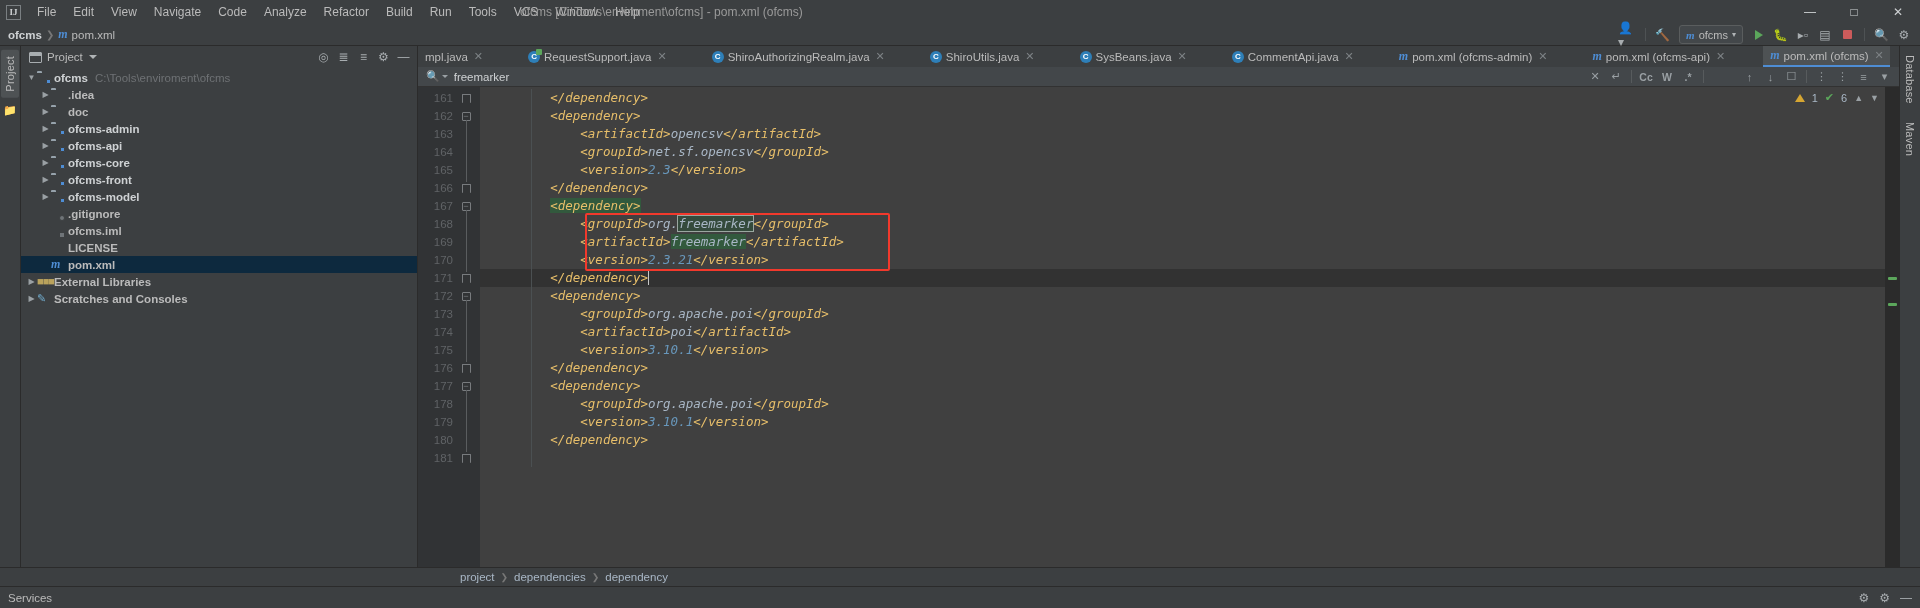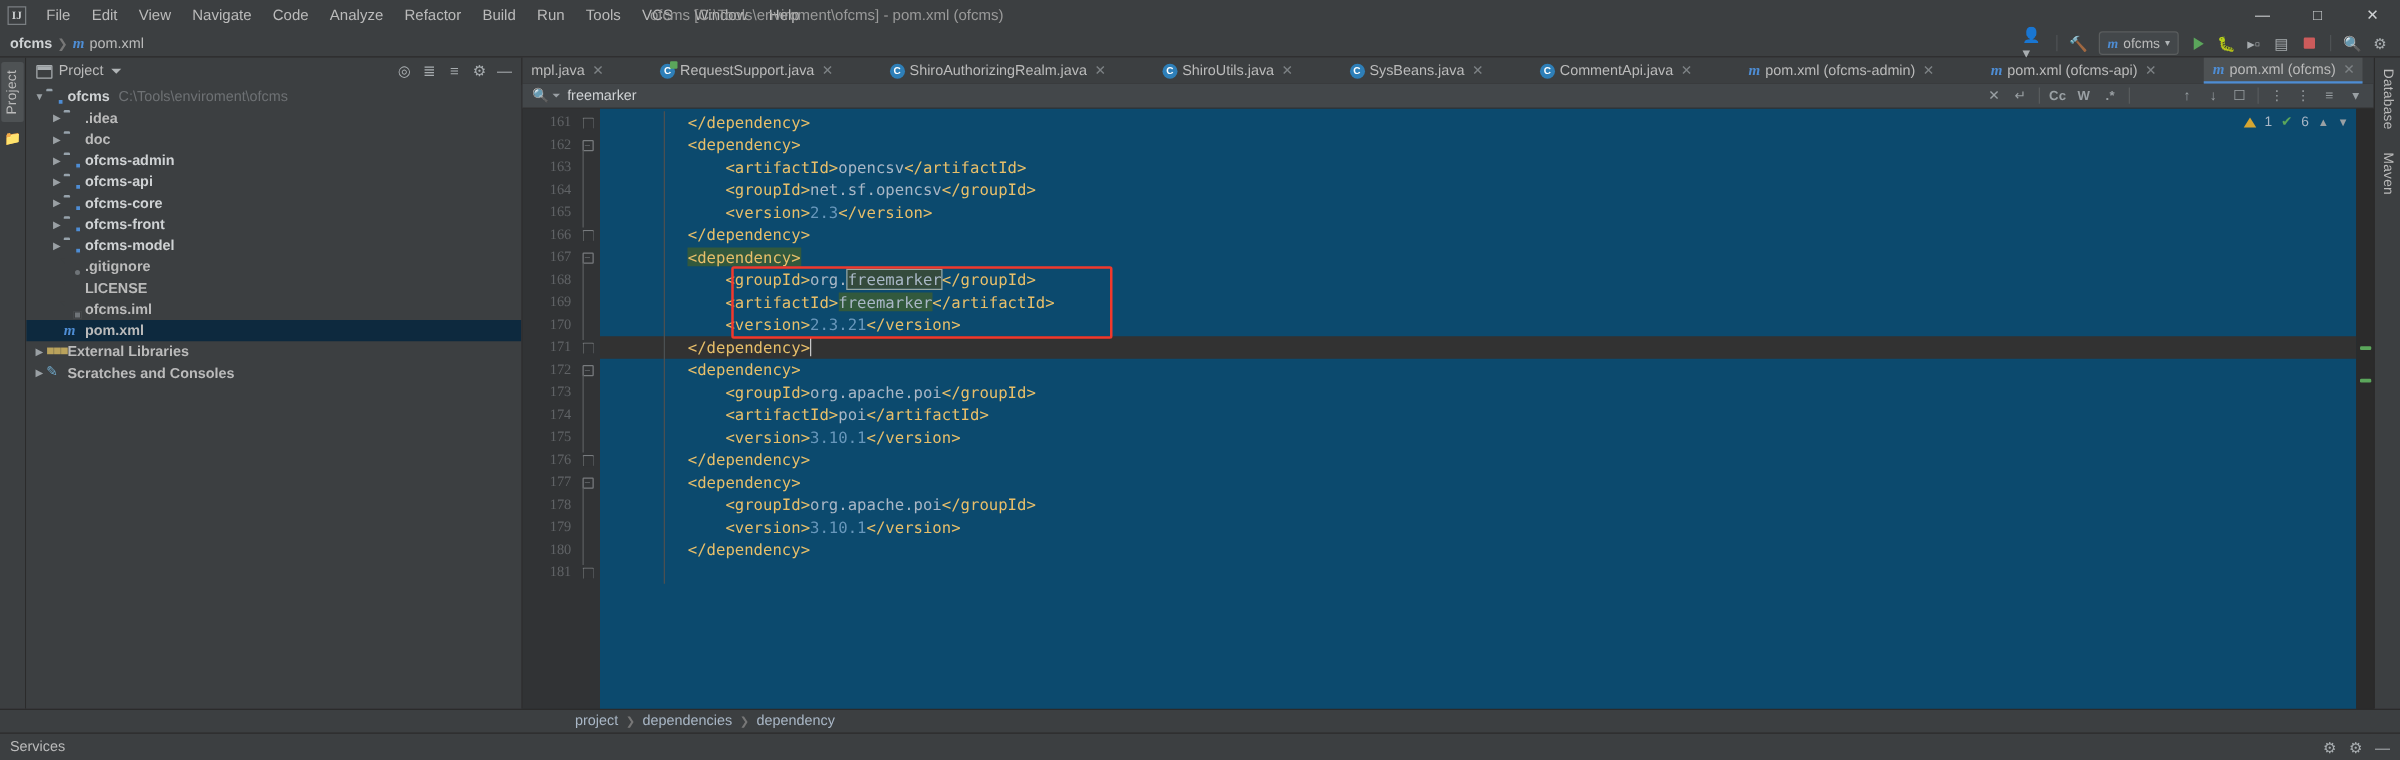--- a/index.html
+++ b/index.html
@@ -204,45 +204,45 @@
   .find-count { color:#9aa0a4; font-size:11px; padding:0 8px;margin-top:47px; }
 
   
   .codearea { flex:1 1 auto; display:flex; min-height:0; position:relative; background:#2b2b2b; }
   .gutter {
     width:62px; flex:0 0 62px; background:#313335; position:relative;
     display:flex; flex-direction:column; padding-top:2px;
   }
   .gl {
     height:18px; line-height:18px; display:flex; align-items:center;
-    font-family:Liberation Serif, serif; font-size:11.5px; color:#606366;
+    font-family:Liberation Sans, sans-serif; font-size:11.5px; color:#606366;
     position:relative;
-    justify-content:flex-end;
   }
   .gl .num { width:38px; text-align:right; padding-right:3px; }
   .gl .fold {
     width:20px; display:flex; align-items:center; justify-content:center;
     color:#787b7e; font-size:9px;
   }
   .fold-box {
     width:9px;height:9px;border:1px solid #787b7e;border-radius:1px;
     display:flex;align-items:center;justify-content:center;font-size:9px;line-height:1;
     color:#787b7e; background:#313335;
   }
   .fold-arc {
     width:9px;height:9px;border:1px solid #787b7e;border-radius:1px;
     border-bottom:none; background:#313335;
   }
   .foldline {
     position:absolute; left:50%; top:0; bottom:0; width:1px; background:#5a5d5f;
   }
 
   .codepane {
-    flex:1 1 auto; position:relative; overflow:hidden; background:#0c4a6e;
+    flex:1 1 auto; position:relative; overflow:hidden; background:#404040;
     padding-top:2px;
+    font-style:italic;
   }
   .cl {
     height:18px; line-height:18px; white-space:pre;
     font-family:"DejaVu Sans Mono", monospace; font-size:12.5px; color:#a9b7c6;
     padding-left:10px; position:relative;
   }
   .tag { color:#e8bf6a; }
   .val { color:#a9b7c6; }
   .num-lit { color:#6897bb; }
   .hl-green { background:#32593d; }
@@ -417,27 +417,27 @@
             <span class="ico"><span class="folder"></span><span class="modbadge"></span></span>
             <span class="nm b">ofcms-model</span>
           </div>
           <div class="node" style="padding-left: 19px;">
             <span class="arrow"></span>
             <span class="ico"><span class="filedoc"></span><span class="minus-badge" style="border-radius:50%;"></span></span>
             <span class="nm">.gitignore</span>
           </div>
           <div class="node" style="padding-left: 19px;">
             <span class="arrow"></span>
+            <span class="ico"><span class="filedoc"></span><span class="minus-badge"></span></span>
+            <span class="nm">ofcms.iml</span>
+          </div>
+          <div class="node" style="padding-left: 19px;">
+            <span class="arrow"></span>
             <span class="ico"><span class="filedoc"></span></span>
             <span class="nm">LICENSE</span>
-          </div>
-          <div class="node" style="padding-left: 19px;">
-            <span class="arrow"></span>
-            <span class="ico"><span class="filedoc"></span><span class="minus-badge"></span></span>
-            <span class="nm">ofcms.iml</span>
           </div>
           <div class="node sel" style="padding-left: 19px;">
             <span class="arrow"></span>
             <span class="ico m-file" style="line-height:13px;">m</span>
             <span class="nm">pom.xml</span>
           </div>
           <div class="node" style="padding-left: 5px;">
             <span class="arrow">▶</span>
             <span class="ico lib-ico" style="line-height:13px;">■■■</span>
             <span class="nm">External Libraries</span>

